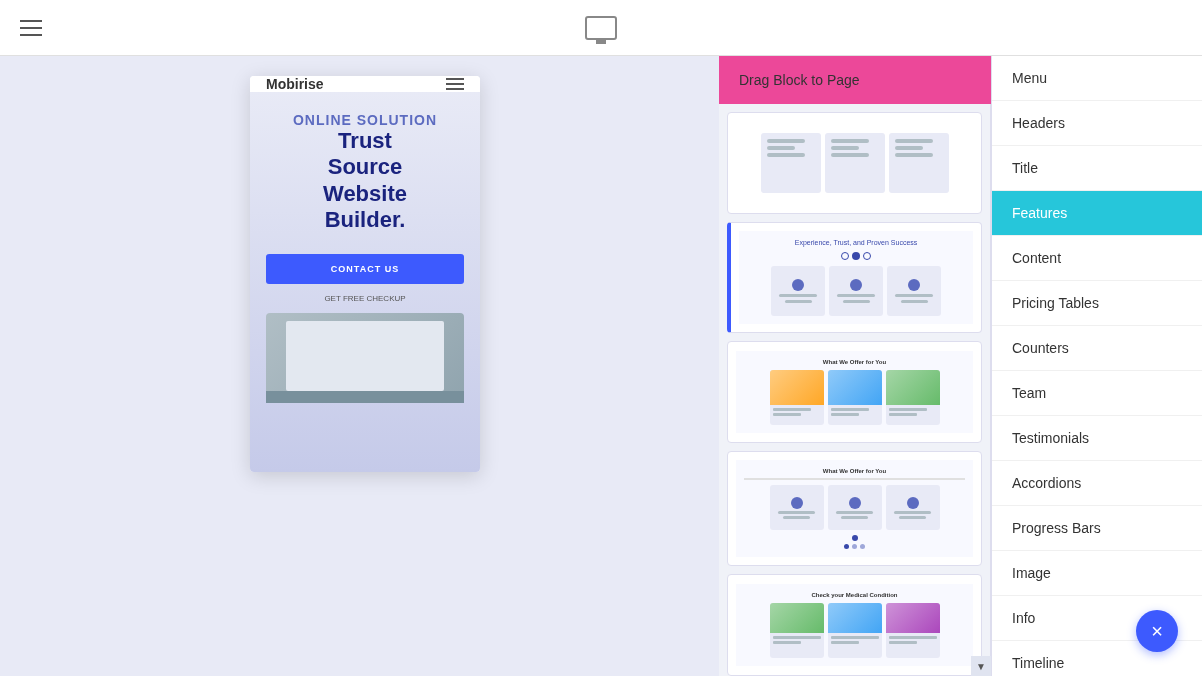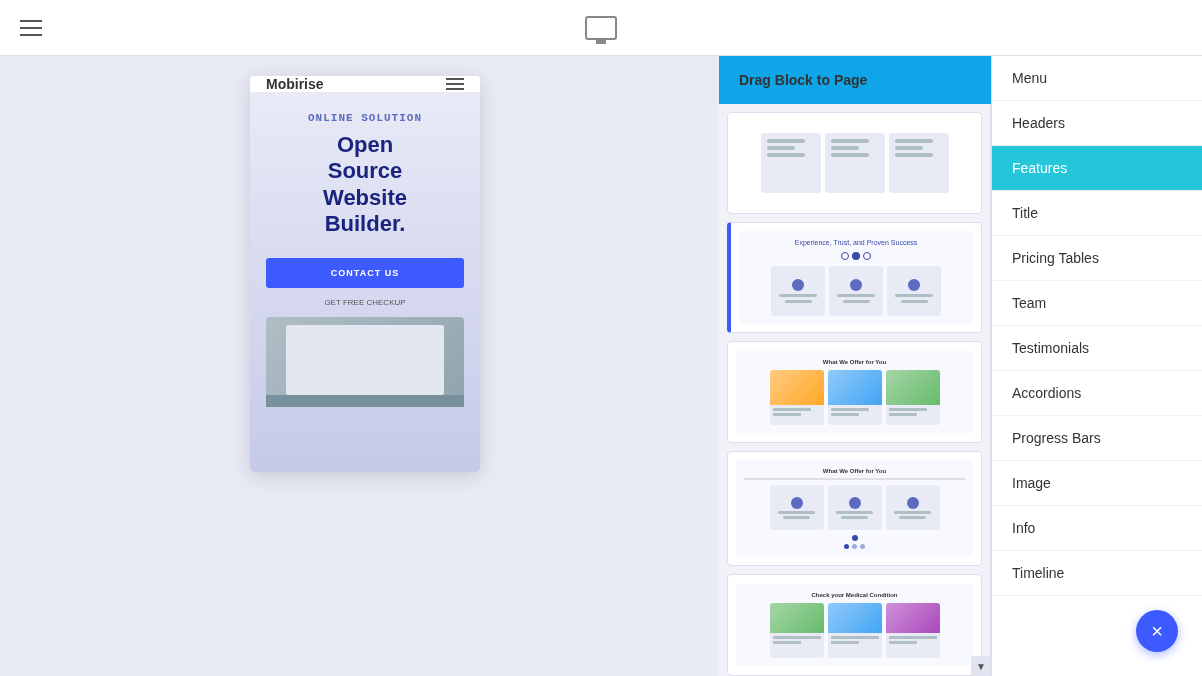--- a/index.html
+++ b/index.html
@@ -107,25 +107,24 @@
     }
     .mobile-hero {
       background: linear-gradient(180deg, #e8eaf6 0%, #c5cae9 100%);
       padding: 20px 16px 0;
       text-align: center;
       min-height: 380px;
       position: relative;
     }
     .mobile-hero-subtitle {
       color: #5c6bc0;
-      font-size: 11px;
+      font-size: 14px;
       font-weight: 600;
       letter-spacing: 1px;
-      margin-bottom: 8px;
-      font-family: Liberation Mono, monospace;
+      margin-bottom: 0;
     }
     .mobile-hero-title {
       color: #1a237e;
       font-size: 22px;
       font-weight: 700;
       line-height: 1.2;
       margin-bottom: 20px;
     }
     .mobile-cta-btn {
       display: block;
@@ -184,24 +183,24 @@
       width: 272px;
       background: #f0f2f8;
       overflow-y: auto;
       border-right: 1px solid #dde;
     }
     .blocks-gallery::-webkit-scrollbar { width: 8px; }
     .blocks-gallery::-webkit-scrollbar-track { background: #e8eaf0; }
     .blocks-gallery::-webkit-scrollbar-thumb { background: #aab; border-radius: 4px; }
 
     .drag-block-header {
-      background: #0ea5e9;
+      background: #ec4899;
       padding: 16px 20px;
       font-size: 14px;
-      font-weight: 700;
+      font-weight: 400;
       color: #333;
     }
 
     .block-thumb {
       background: #fff;
       margin: 8px;
       border-radius: 4px;
       overflow: hidden;
       cursor: grab;
       border: 1px solid #dde;
@@ -540,21 +539,21 @@
         <span class="mobile-brand">Mobirise</span>
         <div class="mobile-hamburger">
           <span></span>
           <span></span>
           <span></span>
         </div>
       </div>
       <div class="mobile-hero">
         <div class="mobile-hero-subtitle">ONLINE SOLUTION</div>
         <div class="mobile-hero-title">
-          <span>Open</span><br>
+          <span>Trust</span><br>
           <span>Source</span><br>
           <span>Website</span><br>
           <span>Builder.</span>
         </div>
         <div class="mobile-cta-btn">CONTACT US</div>
         <div class="mobile-secondary-link">GET FREE CHECKUP</div>
         <div class="mobile-laptop-img">
           <div class="laptop-screen"></div>
           <div class="laptop-base"></div>
         </div>
@@ -716,23 +715,25 @@
 
       </div>
 
       <div class="scroll-btn bottom" style="bottom:0; right:0; position:absolute;">▼</div>
     </div>
 
     <div class="category-sidebar">
       <div id="category-list">
           <div class="category-item">Menu</div>
           <div class="category-item">Headers</div>
+          <div class="category-item">Title</div>
           <div class="category-item active">Features</div>
-          <div class="category-item">Title</div>
+          <div class="category-item">Content</div>
           <div class="category-item">Pricing Tables</div>
+          <div class="category-item">Counters</div>
           <div class="category-item">Team</div>
           <div class="category-item">Testimonials</div>
           <div class="category-item">Accordions</div>
           <div class="category-item">Progress Bars</div>
           <div class="category-item">Image</div>
           <div class="category-item">Info</div>
           <div class="category-item">Timeline</div>
         </div>
     </div>
 

